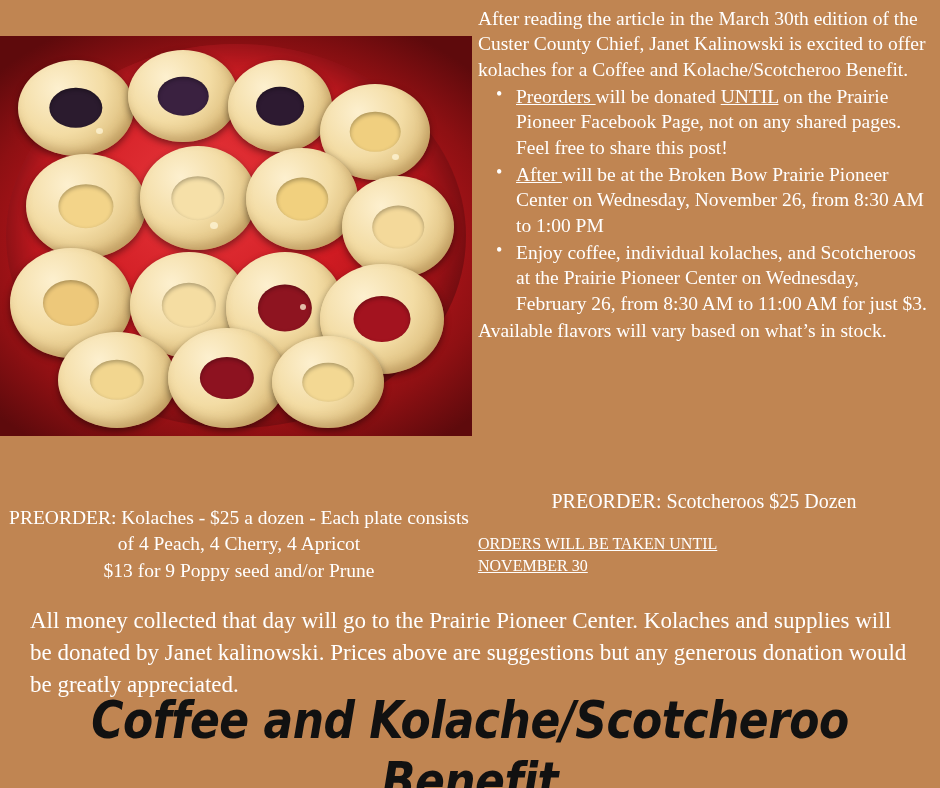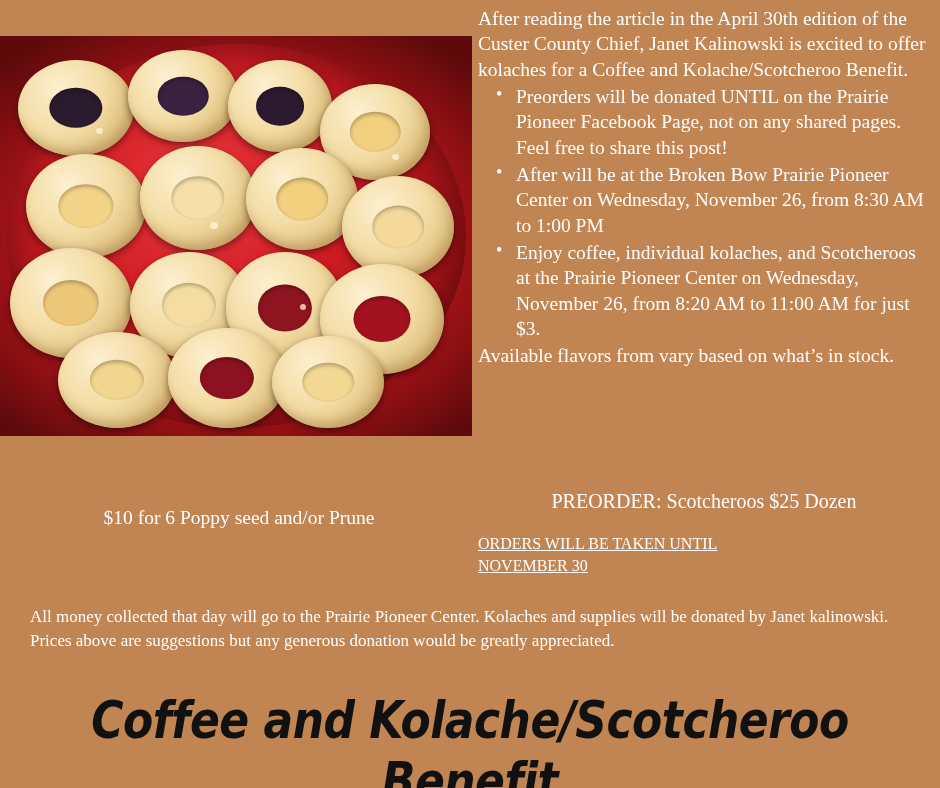--- a/index.html
+++ b/index.html
@@ -97,21 +97,21 @@
     margin: 0 0 2px 0;
     padding-left: 12px;
   }
   ul.bullets > li::before {
     content: "\2022";
     position: absolute;
     left: -8px;
     top: -1px;
     font-size: 18px;
   }
-  .u { }
+  .u { text-decoration: underline; }
 
   .scotch-line {
     position: absolute;
     left: 478px;
     top: 490px;
     width: 452px;
     text-align: center;
     font-size: 20px;
   }
 
@@ -136,21 +136,21 @@
     font-size: 19.5px;
     line-height: 1.35;
   }
 
   
   .bottom-note {
     position: absolute;
     left: 30px;
     top: 605px;
     width: 880px;
-    font-size: 17px;
+    font-size: 23px;
     line-height: 1.40;
   }
   .bottom-note p { margin: 0; }
 
   
   .title {
     position: absolute;
     left: 0;
     top: 690px;
     width: 940px;
@@ -194,40 +194,41 @@
       <div class="kolache" style="left:272px; top:300px; width:112px; height:92px;  --fill:#f3d893;"></div>
 
       <div class="crumb" style="left:96px;  top:92px;  width:7px; height:6px;"></div>
       <div class="crumb" style="left:210px; top:186px; width:8px; height:7px;"></div>
       <div class="crumb" style="left:300px; top:268px; width:6px; height:6px;"></div>
       <div class="crumb" style="left:392px; top:118px; width:7px; height:6px;"></div>
     </div>
   </div>
 
   <div class="right-col">
-    <p>After reading the article in the April 30th edition of the Custer County Chief, Janet Kalinowski is excited to offer kolaches for a Coffee and Kolache/Scotcheroo Benefit.</p>
+    <p>After reading the article in the March 30th edition of the Custer County Chief, Janet Kalinowski is excited to offer kolaches for a Coffee and Kolache/Scotcheroo Benefit.</p>
 
     <ul class="bullets">
       <li><span class="u">Preorders </span><span>will be donated </span><span class="u">UNTIL</span><span> on the Prairie Pioneer Facebook Page, not on any shared pages. Feel free to share this post!</span></li>
       <li><span class="u">After </span><span>will be at the Broken Bow Prairie Pioneer Center on Wednesday, November 26, from 8:30 AM to 1:00 PM</span></li>
-      <li><span>Enjoy coffee, individual kolaches, and Scotcheroos at the Prairie Pioneer Center on Wednesday, November 26, from 8:20 AM to 11:00 AM for just $3.</span></li>
+      <li><span>Enjoy coffee, individual kolaches, and Scotcheroos at the Prairie Pioneer Center on Wednesday, February 26, from 8:30 AM to 11:00 AM for just $3.</span></li>
     </ul>
 
-    <p>Available flavors from vary based on what’s in stock.</p>
+    <p>Available flavors will vary based on what’s in stock.</p>
   </div>
 
   <div class="scotch-line">PREORDER: Scotcheroos $25 Dozen</div>
 
   <div class="orders-block">
     <div>ORDERS WILL BE TAKEN UNTIL</div>
     <div>NOVEMBER 30 </div>
   </div>
 
   <div class="preorder-block">
-    <div>$10 for 6 Poppy seed and/or Prune</div>
+    <div>PREORDER: Kolaches - $25 a dozen - Each plate consists of 4 Peach, 4 Cherry, 4 Apricot</div>
+    <div>$13 for 9 Poppy seed and/or Prune</div>
   </div>
 
   <div class="bottom-note">
     <p>All money collected that day will go to the Prairie Pioneer Center. Kolaches and supplies will be donated by Janet kalinowski. Prices above are suggestions but any generous donation would be greatly appreciated.</p>
   </div>
 
   <div class="title">Coffee and Kolache/Scotcheroo Benefit</div>
 
 </div>
 

